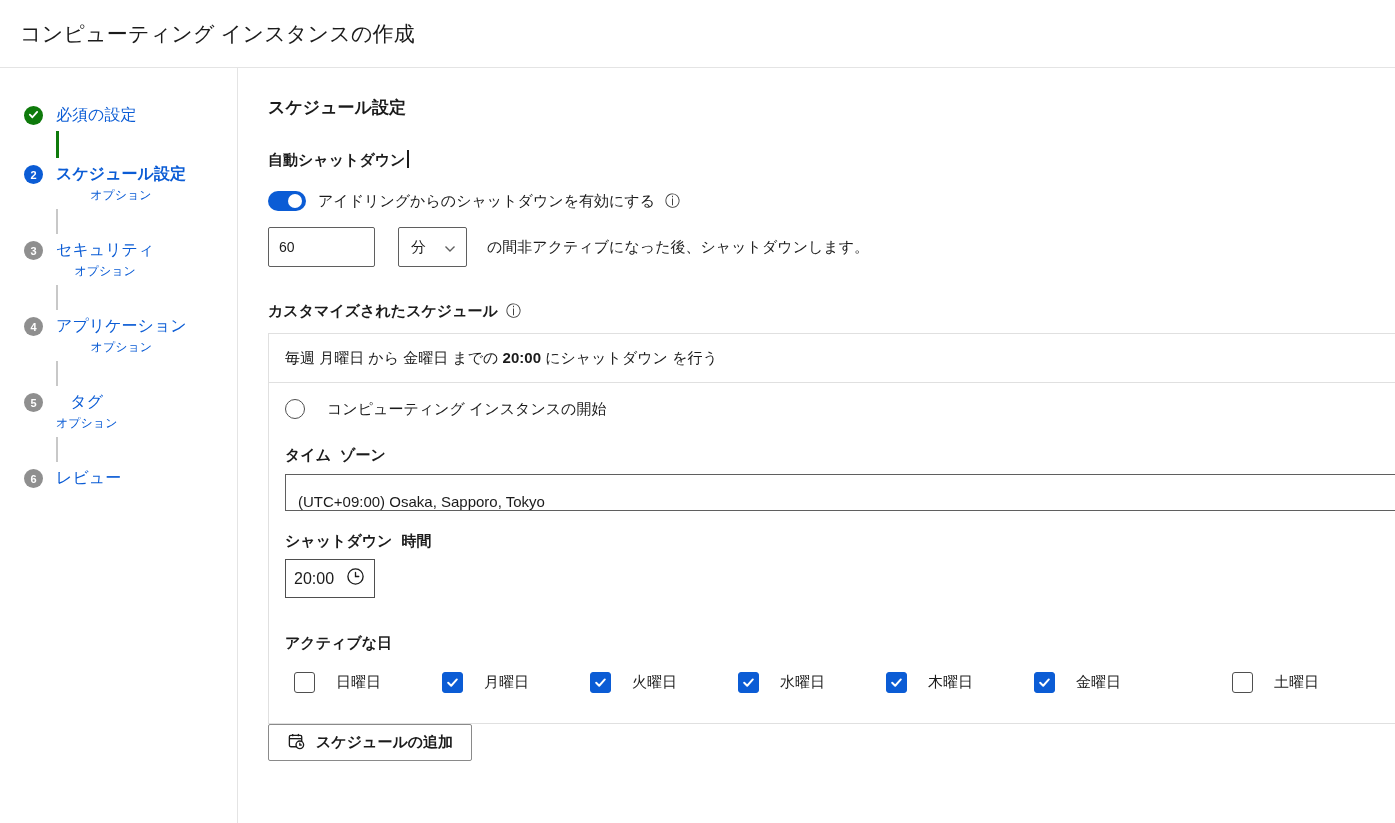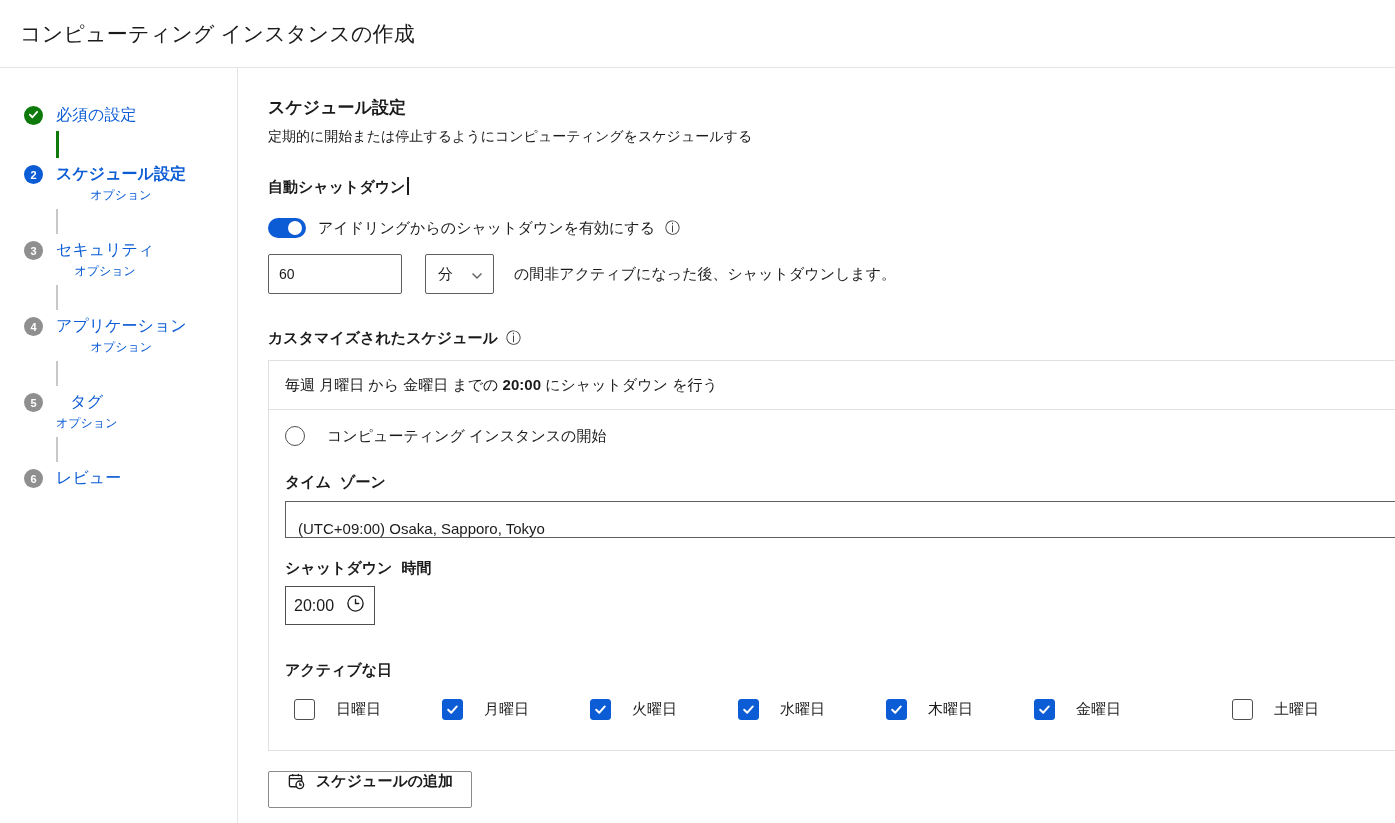--- a/index.html
+++ b/index.html
@@ -44,21 +44,21 @@
   .toggle-row { display:flex; align-items:center; margin-top:21px; }
   .toggle { width:38px; height:20px; border-radius:10px; background:#0b5cd5;
     position:relative; cursor:pointer; flex:none; }
   .toggle .knob { position:absolute; top:3px; width:14px; height:14px; border-radius:50%;
     background:#fff; }
   .toggle.on .knob { right:4px; }
   .toggle-label { font-size:15px; margin-left:12px; }
 
   
   .idle-row { display:flex; align-items:center; margin-top:16px; }
-  .text-input { width:134px; height:40px; border:1px solid #5f5f5f; border-radius:2px;
+  .text-input { width:107px; height:40px; border:1px solid #5f5f5f; border-radius:2px;
     font-size:14px; padding:0 10px; font-family:inherit; color:#1b1b1b; background:#fff; }
   .unit-select { width:69px; height:40px; border:1px solid #5f5f5f; border-radius:2px;
     margin-left:23px; display:flex; align-items:center; justify-content:space-between;
     padding:0 10px 0 12px; font-size:15px; cursor:pointer; background:#fff; }
   .idle-suffix { font-size:15px; margin-left:20px; }
 
   
   .sched-panel { margin-top:12px; border:1px solid #e0e0e0; border-right:none;
     background:#fff; width:1127px; }
   .sched-summary { padding:15px 16px 14px 16px; border-bottom:1px solid #e0e0e0;
@@ -84,22 +84,22 @@
 
   .days-row { display:flex; margin:19px 0 30px 25px; }
   .day-item { display:flex; align-items:center; gap:21px; width:148px; cursor:pointer; }
   .day-item.wide { width:198px; }
   .checkbox { width:21px; height:21px; border:1px solid #4f4f4f; border-radius:3px;
     background:#fff; flex:none; display:flex; align-items:center; justify-content:center; }
   .day-item.checked .checkbox { background:#0b5cd5; border-color:#0b5cd5; }
   .day-label { font-size:15px; }
 
   
-  .add-btn { margin-top:20px; height:37px; border:1px solid #8a8a8a; border-radius:2px;
-    background:#fff; display:inline-flex; align-items:flex-start; gap:10px; padding:0 18px;
+  .add-btn { height:37px; border:1px solid #8a8a8a; border-radius:2px;
+    background:#fff; display:inline-flex; align-items:center; gap:10px; padding:0 18px;
     font-size:15px; font-weight:700; cursor:pointer; font-family:inherit; color:#1b1b1b; }
 </style>
 </head>
 <body>
 
 <div class="app-header">
   <div class="app-title">コンピューティング インスタンスの作成</div>
 </div>
 
 <div class="body-wrap">
@@ -161,21 +161,20 @@
       <div>
         <div class="step-label">レビュー</div>
       </div>
     </div>
 
   </div>
 
   <div class="main">
 
     <div class="page-h2">スケジュール設定</div>
-    <div class="page-desc">定期的に開始または停止するようにコンピューティングをスケジュールする</div>
 
     <div class="section-h mt30"><span>自動シャットダウン</span><span class="caret"></span></div>
 
     <div class="toggle-row">
       <div class="toggle on">
         <div class="knob"></div>
       </div>
       <div class="toggle-label">アイドリングからのシャットダウンを有効にする</div>
       <span class="info-icon">ⓘ</span>
     </div>

